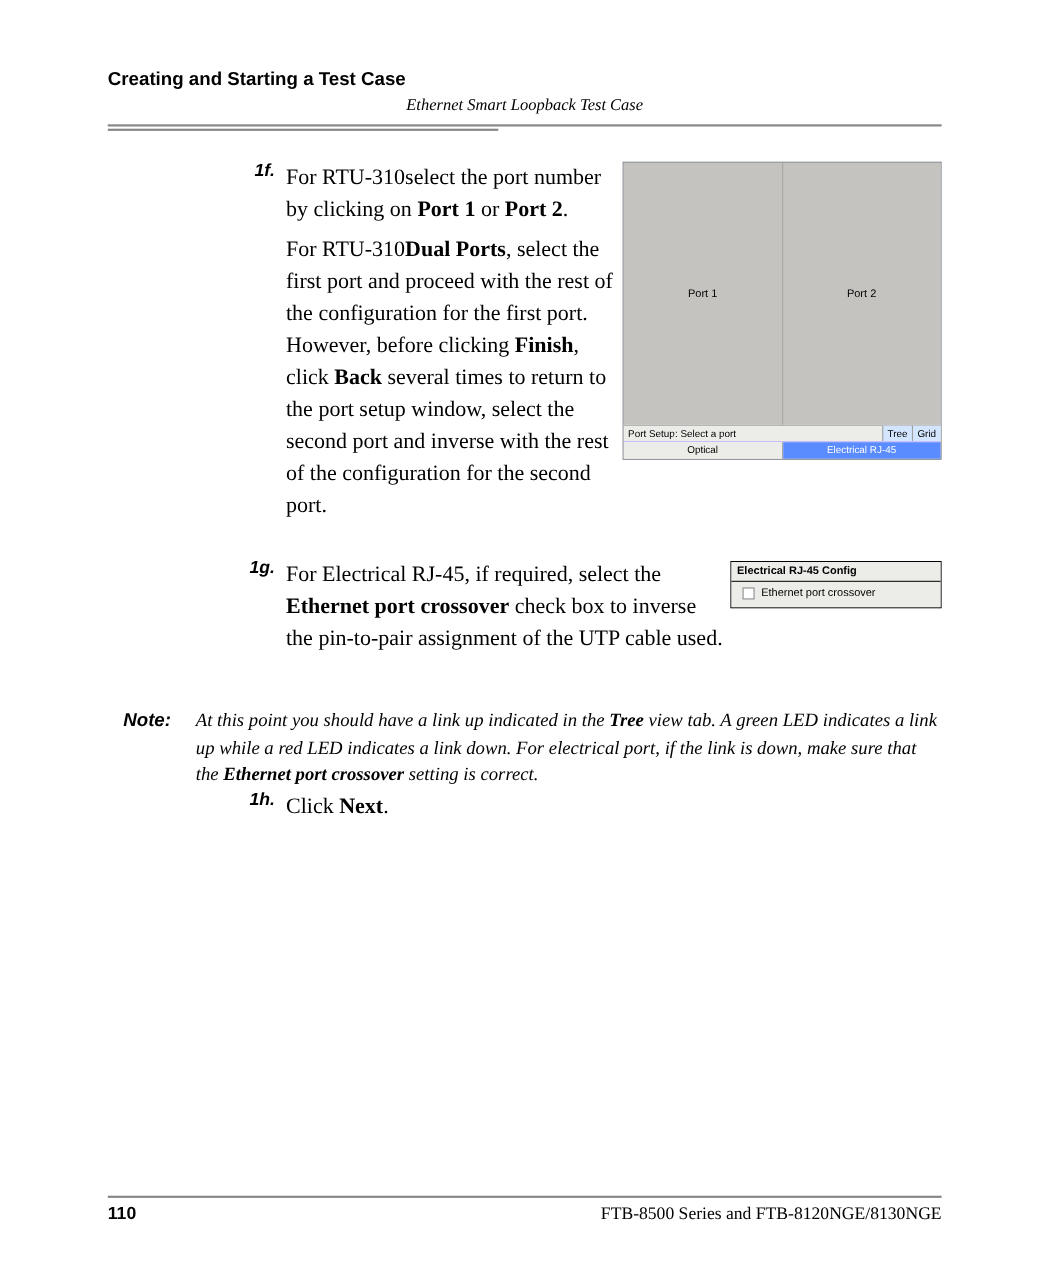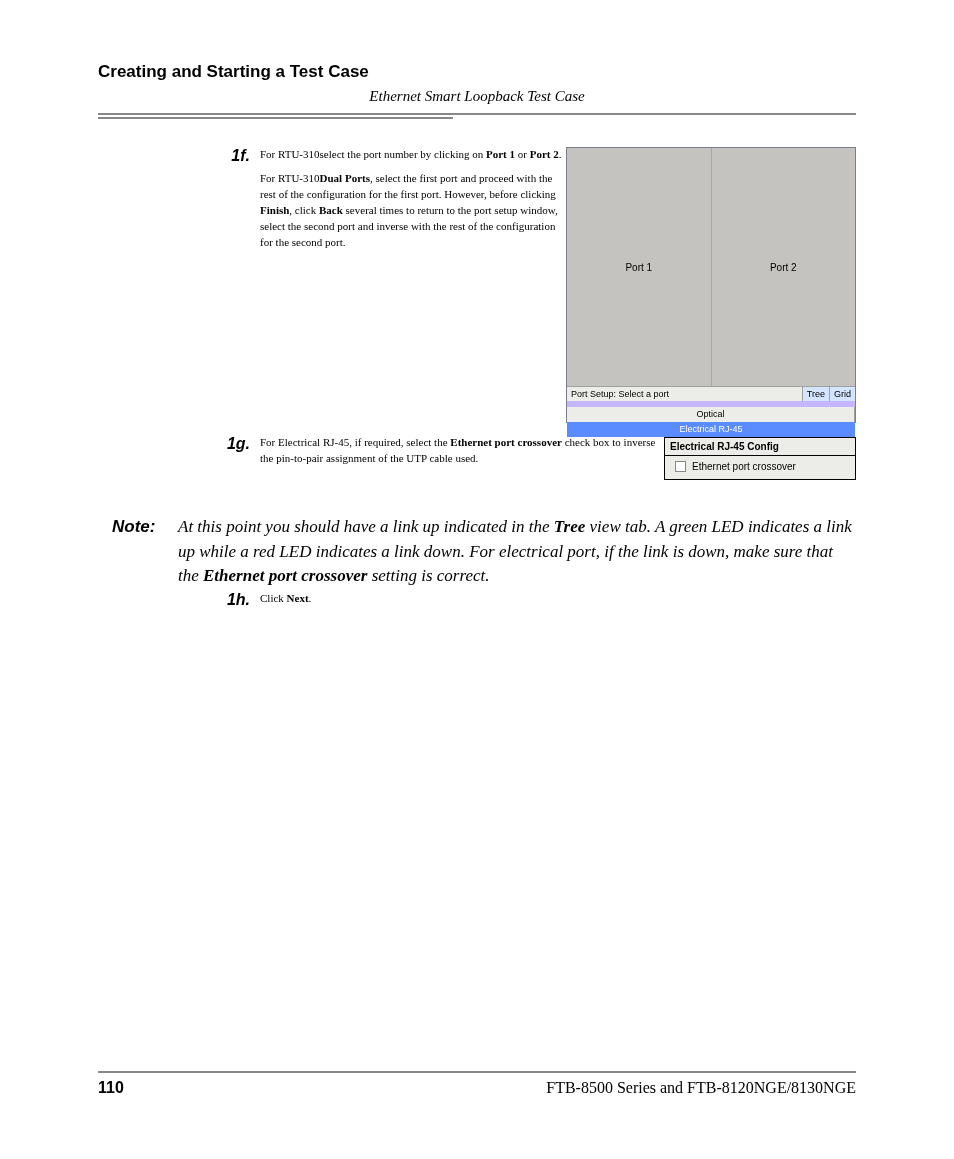--- a/index.html
+++ b/index.html
@@ -51,21 +51,21 @@
     width: 40px;
     flex-shrink: 0;
     font-weight: bold;
     font-style: italic;
     font-family: Arial, Helvetica, sans-serif;
     font-size: 16px;
     text-align: right;
     padding-right: 10px;
   }
   .step-body {
-    font-size: 11px;
+    font-size: 20px;
     line-height: 1.45;
   }
   .step-body p { margin: 0 0 8px 0; }
   .steps-block {
     margin-left: 112px;
   }
   .row-1f {
     display: flex;
     align-items: flex-start;
   }
@@ -116,22 +116,21 @@
     padding: 0 4px;
     background: #d4e6ff;
     height: 14px;
     line-height: 14px;
     font-size: 9px;
     cursor: pointer;
   }
   .tab-row {
     display: flex;
     height: 15px;
-    border-top: 6px solid #c4b5fd;
-    flex-direction: column;
+    border-top: 1px solid #c4b5fd;
   }
   .tab {
     flex: 1;
     text-align: center;
     font-size: 9px;
     line-height: 15px;
     border-right: 1px solid #a0a0a0;
     background: #ecece8;
     cursor: pointer;
   }
@@ -191,21 +190,21 @@
   .note-body {
     font-style: italic;
     flex: 1;
   }
 
   
   .footer {
     position: absolute;
     left: 98px;
     right: 98px;
-    bottom: 62px;
+    bottom: 46px;
   }
   .footer-rule {
     border: none;
     border-top: 2px solid #888;
     margin: 0 0 6px 0;
   }
   .footer-row {
     display: flex;
     justify-content: space-between;
     font-size: 16px;

